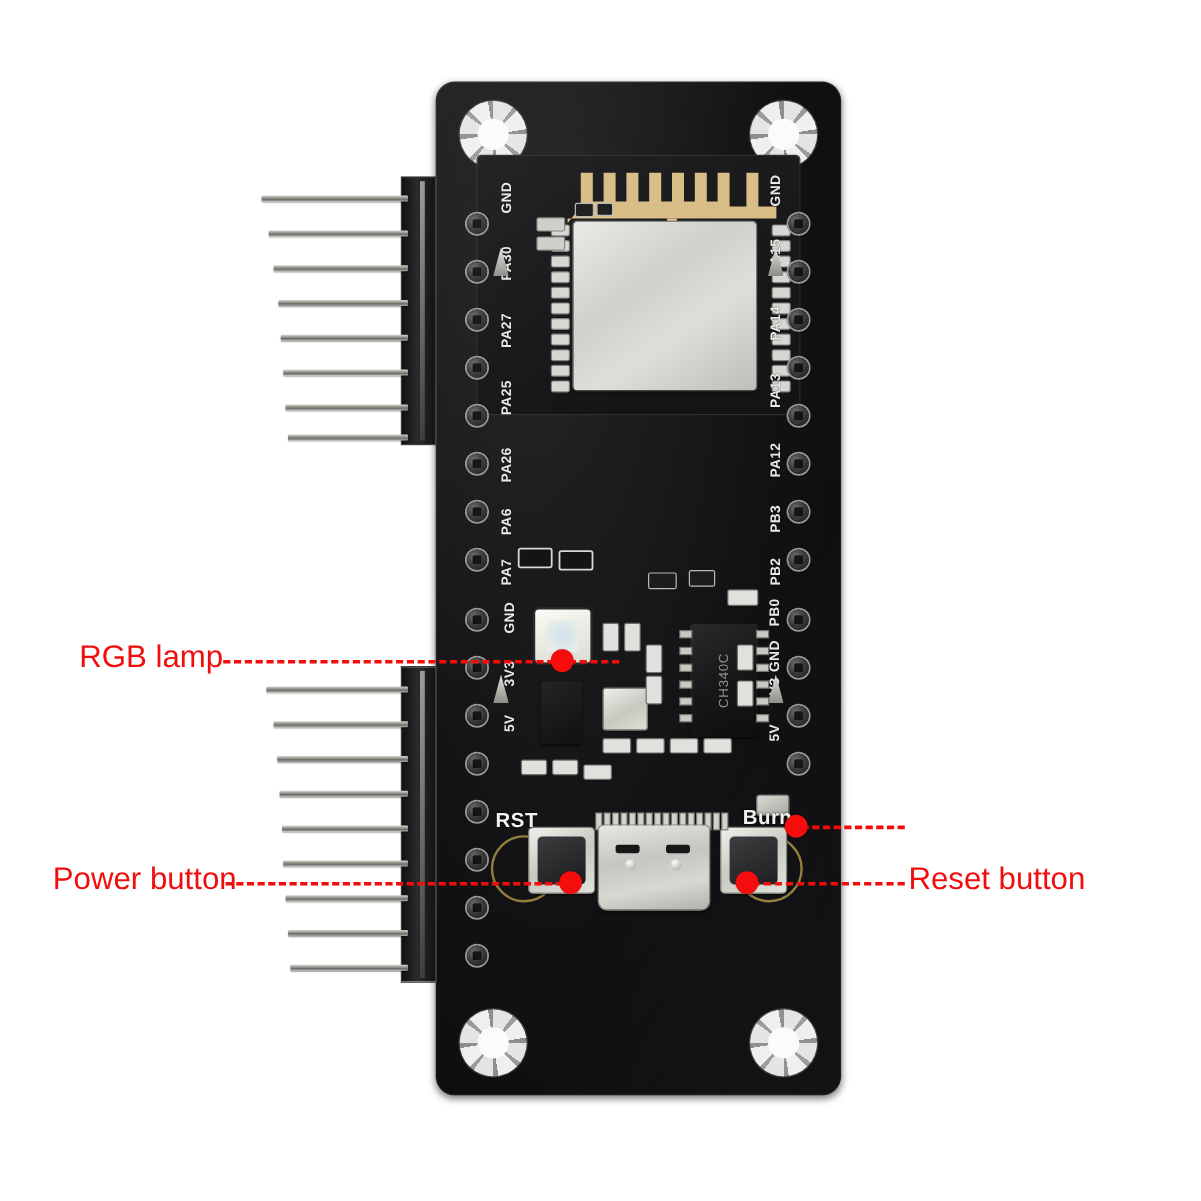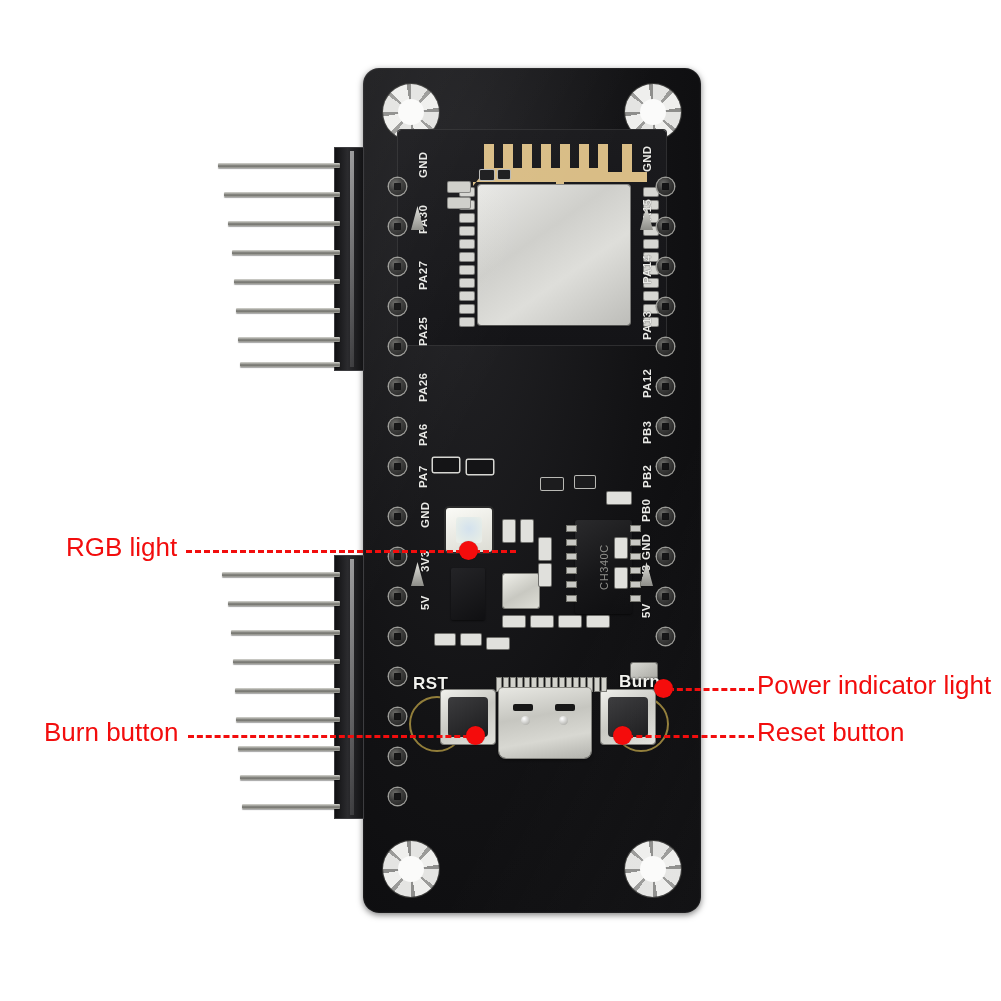--- a/index.html
+++ b/index.html
@@ -364,29 +364,28 @@
   <div class="pin" style="left:222px;top:572px;width:118px;"></div>
   <div class="pin" style="left:228px;top:601px;width:112px;"></div>
   <div class="pin" style="left:231px;top:630px;width:109px;"></div>
   <div class="pin" style="left:233px;top:659px;width:107px;"></div>
   <div class="pin" style="left:235px;top:688px;width:105px;"></div>
   <div class="pin" style="left:236px;top:717px;width:104px;"></div>
   <div class="pin" style="left:238px;top:746px;width:102px;"></div>
   <div class="pin" style="left:240px;top:775px;width:100px;"></div>
   <div class="pin" style="left:242px;top:804px;width:98px;"></div>
 
-  <span class="callout-text" style="left:66px;top:534px;">RGB  light</span>
+  <span class="callout-text" style="left:66px;top:534px;">RGB  lamp</span>
   <div class="leader" style="left:186px;top:550px;width:330px;"></div>
   <div class="dot" style="left:459px;top:541px;"></div>
 
-  <span class="callout-text" style="left:44px;top:719px;">Burn button</span>
+  <span class="callout-text" style="left:44px;top:719px;">Power button</span>
   <div class="leader" style="left:188px;top:735px;width:290px;"></div>
   <div class="dot" style="left:466px;top:726px;"></div>
 
-  <span class="callout-text" style="left:757px;top:672px;">Power indicator light</span>
   <div class="leader" style="left:668px;top:688px;width:86px;"></div>
   <div class="dot" style="left:654px;top:679px;"></div>
 
   <span class="callout-text" style="left:757px;top:719px;">Reset button</span>
   <div class="leader" style="left:627px;top:735px;width:127px;"></div>
   <div class="dot" style="left:613px;top:726px;"></div>
 
 </div>
 
 </body></html>

